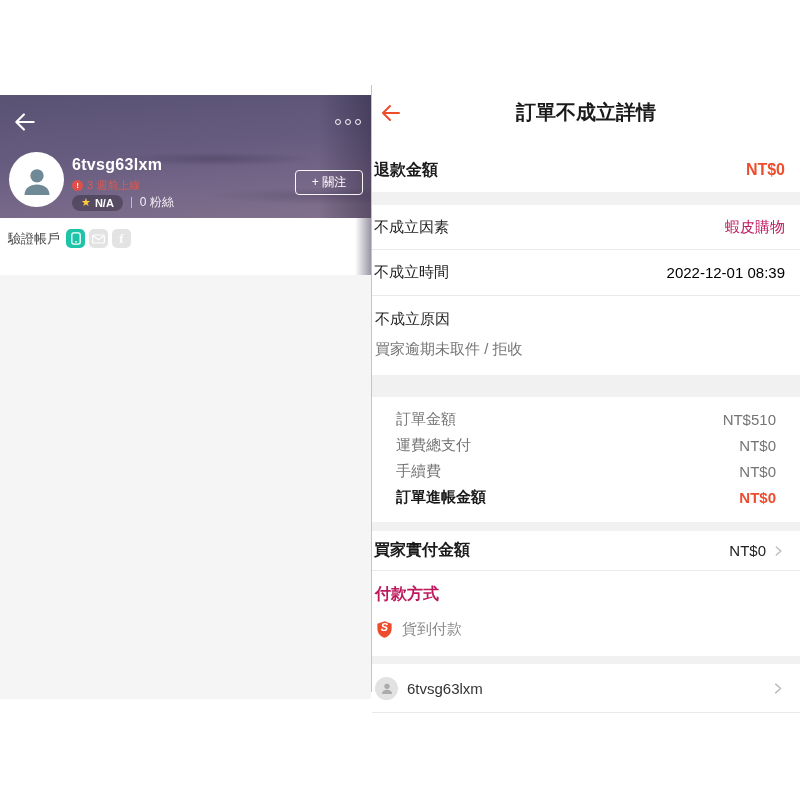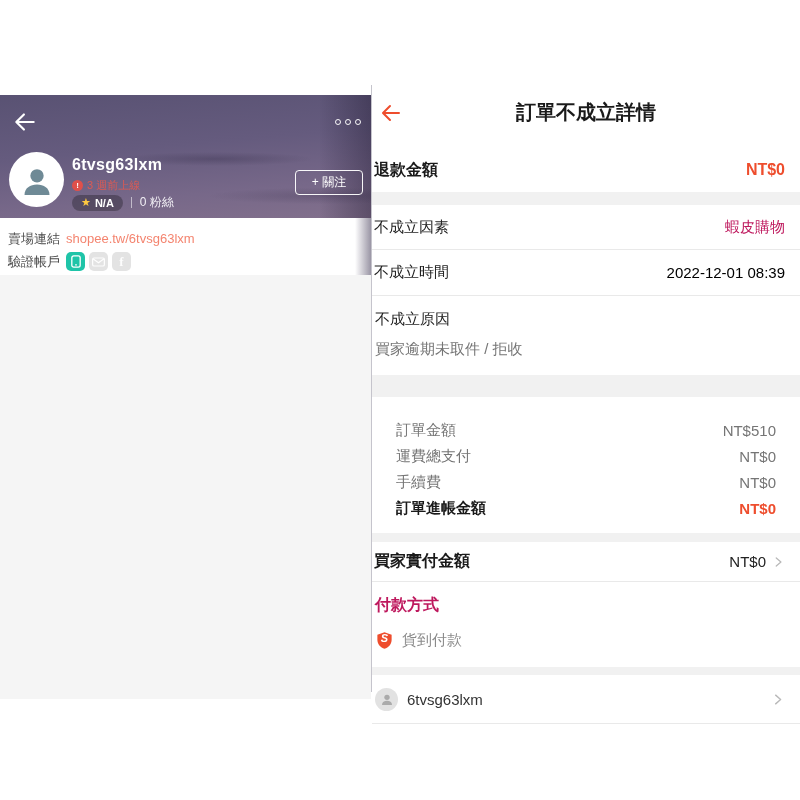--- a/index.html
+++ b/index.html
@@ -63,21 +63,21 @@
   .val-red-bold { font-size:16px; font-weight:bold; color:#ee4d2d; }
   .val-red { font-size:15px; color:#be185d; }
   .val-gray { font-size:15px; color:#000000; }
   .val-dark { font-size:15px; color:#222; }
   .graybar { width:100%; background:#f1f1f1; }
   .gb13 { height:13px; } .gb22 { height:22px; } .gb9 { height:9px; } .gb8 { height:8px; }
   .line-row { height:45px; border-bottom:1px solid #e9e9e9; }
   .reason-block { padding:14px 15px 16px 3px; }
   .reason-label { font-size:15px; color:#212121; margin-bottom:11px; }
   .reason-value { font-size:15px; color:#757575; }
-  .amounts-block { padding:20px 24px 12px 24px;text-align:right; }
+  .amounts-block { padding:9px 24px 12px 24px;text-align:right; }
   .amount-row { display:flex; justify-content:space-between; align-items:center; height:26px; }
   .a-lbl { font-size:15px; color:#757575; }
   .a-val { font-size:15px; color:#757575; }
   .amount-row.total .a-lbl { color:#1a1a1a; font-weight:bold; }
   .amount-row.total .a-val { color:#ee4d2d; font-weight:bold; }
   .chev-row-right { display:flex; align-items:center; gap:5px; }
   .buyer-row { height:40px; border-bottom:1px solid #e9e9e9; }
   .payment-block { padding:13px 15px 17px 3px; }
   .payment-label { font-size:16px; font-weight:bold; color:#be185d; margin-bottom:15px; }
   .method-row { display:flex; align-items:center; gap:8px; }
@@ -130,24 +130,20 @@
         </span>
         <span class="vdiv"></span>
         <span class="followers">0 粉絲</span>
       </div>
 
       <div class="follow-btn">+ 關注</div>
     </div>
 
     <div class="info-section">
       <div class="info-row">
-        <span class="info-label">賣場連結</span>
-        <span class="shop-link">shopee.tw/6tvsg63lxm</span>
-      </div>
-      <div class="info-row">
         <span class="info-label">驗證帳戶</span>
         <span class="vicons">
           <span class="vicon active">
             <svg width="12" height="13" viewBox="0 0 12 14">
               <rect x="1.5" y="1" width="9" height="12" rx="2" fill="none" stroke="#ffffff" stroke-width="1.4"></rect>
               <circle cx="6" cy="10.6" r="0.9" fill="#ffffff"></circle>
             </svg>
           </span>
           <span class="vicon inactive">
             <svg width="13" height="10" viewBox="0 0 14 10">

